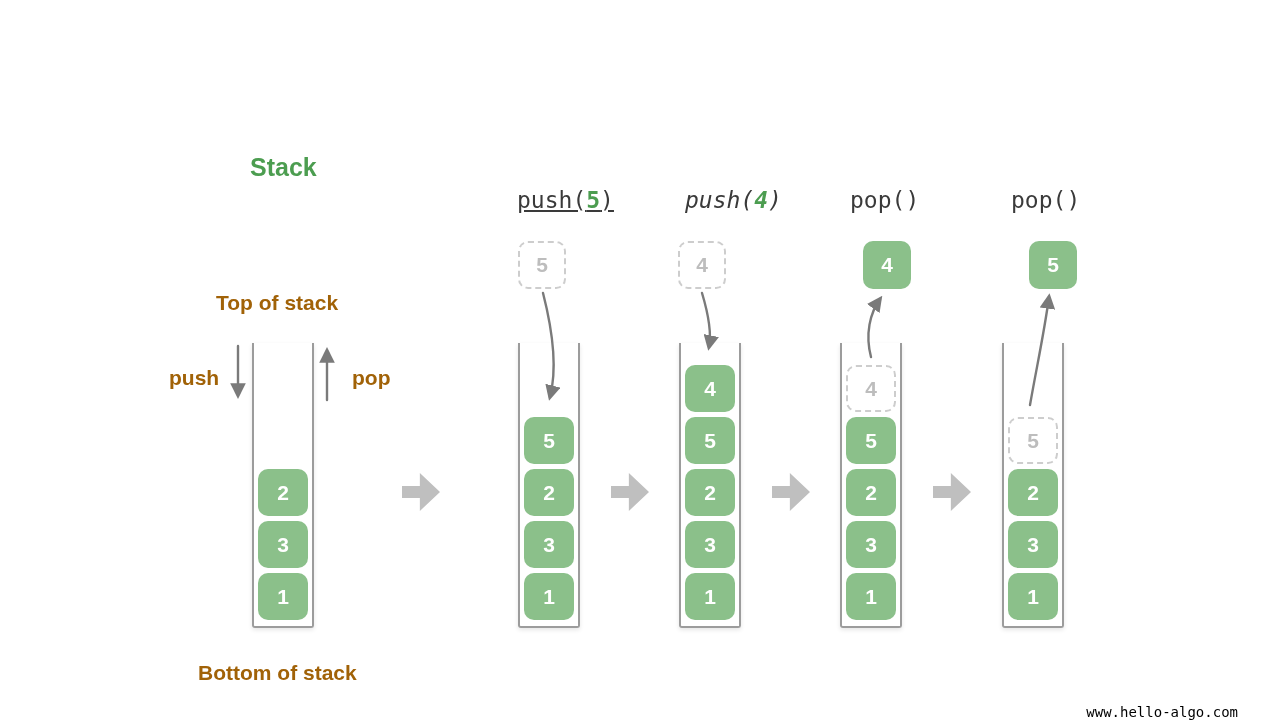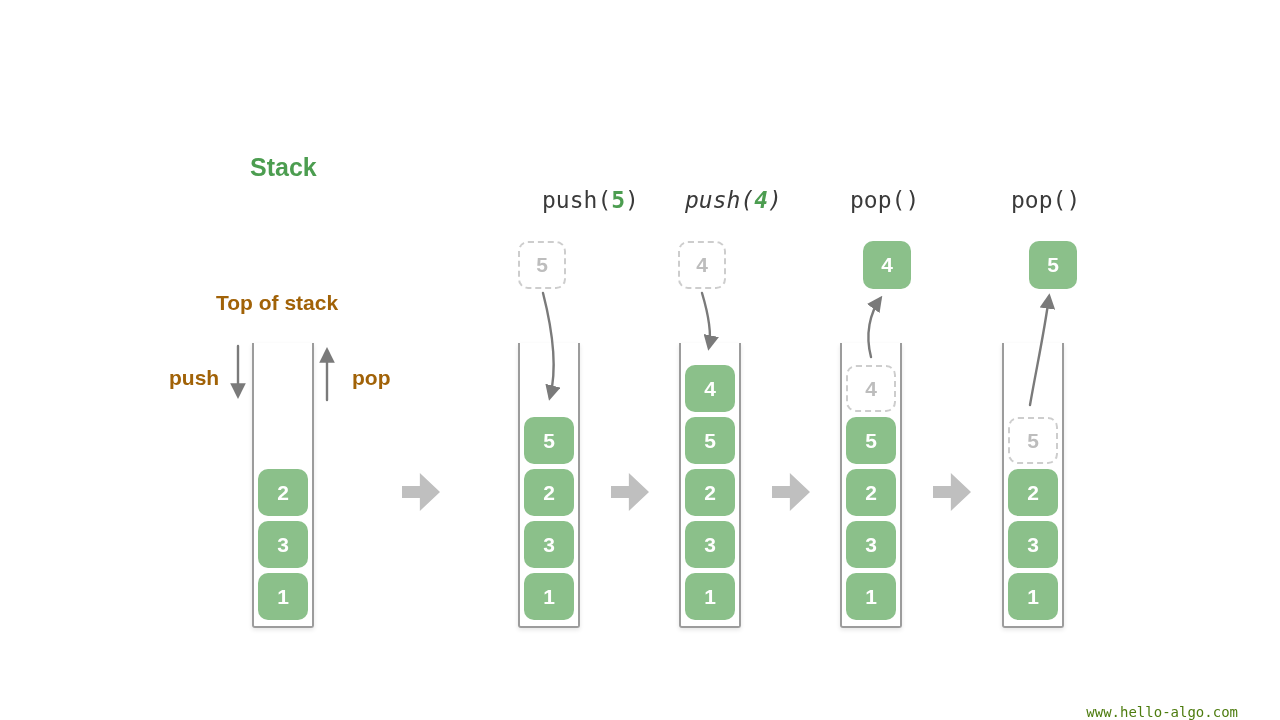--- a/index.html
+++ b/index.html
@@ -21,21 +21,21 @@
   .bottom-label { left:198px; top:616px; }
   .push-label   { left:169px; top:321px;text-align:center; }
   .pop-label    { left:352px; top:321px; }
 
   
   .op-label {
     position:absolute; top:142px;
     font:23px "DejaVu Sans Mono", monospace; color:#3a3a3a; white-space:nowrap;
   }
   .op-label .arg { color:#4c9d50; font-weight:bold; }
-  .lbl-s1 { left:542px; }
+  .lbl-s1 { left:517px;text-decoration:underline; }
   .lbl-s2 { left:685px;font-style:italic; }
   .lbl-s3 { left:850px; }
   .lbl-s4 { left:1011px; }
 
   
   .container {
     position:absolute; top:298px; width:62px; height:285px;
     box-sizing:border-box; background:#ffffff;
     border-left:2px solid #9c9c9c; border-right:2px solid #9c9c9c;
     border-bottom:2px solid #9c9c9c; border-radius:0 0 3px 3px;
@@ -83,30 +83,31 @@
   .fa-1 { left:402px; }
   .fa-2 { left:611px; }
   .fa-3 { left:772px; }
   .fa-4 { left:933px; }
 
   
   .overlay { position:absolute; left:0; top:0; pointer-events:none; }
 
   .watermark {
     position:absolute; right:42px; top:659px;
-    font:14px "DejaVu Sans Mono", monospace; color:#4d7c0f;
+    font:14px "DejaVu Sans Mono", monospace; color:#000000;
   }
 </style>
 </head>
 <body>
 
 <div class="canvas">
 
   <div class="title">Stack</div>
   <div class="bold-label top-label">Top of stack</div>
+  <div class="bold-label bottom-label">Bottom of stack</div>
   <div class="bold-label push-label">push</div>
   <div class="bold-label pop-label">pop</div>
 
   <div class="container cont-s0">
     <div class="cell solid b2">2</div>
     <div class="cell solid b1">3</div>
     <div class="cell solid b0">1</div>
   </div>
 
   <div class="op-label lbl-s1"><span>push(</span><span class="arg">5</span><span>)</span></div>

